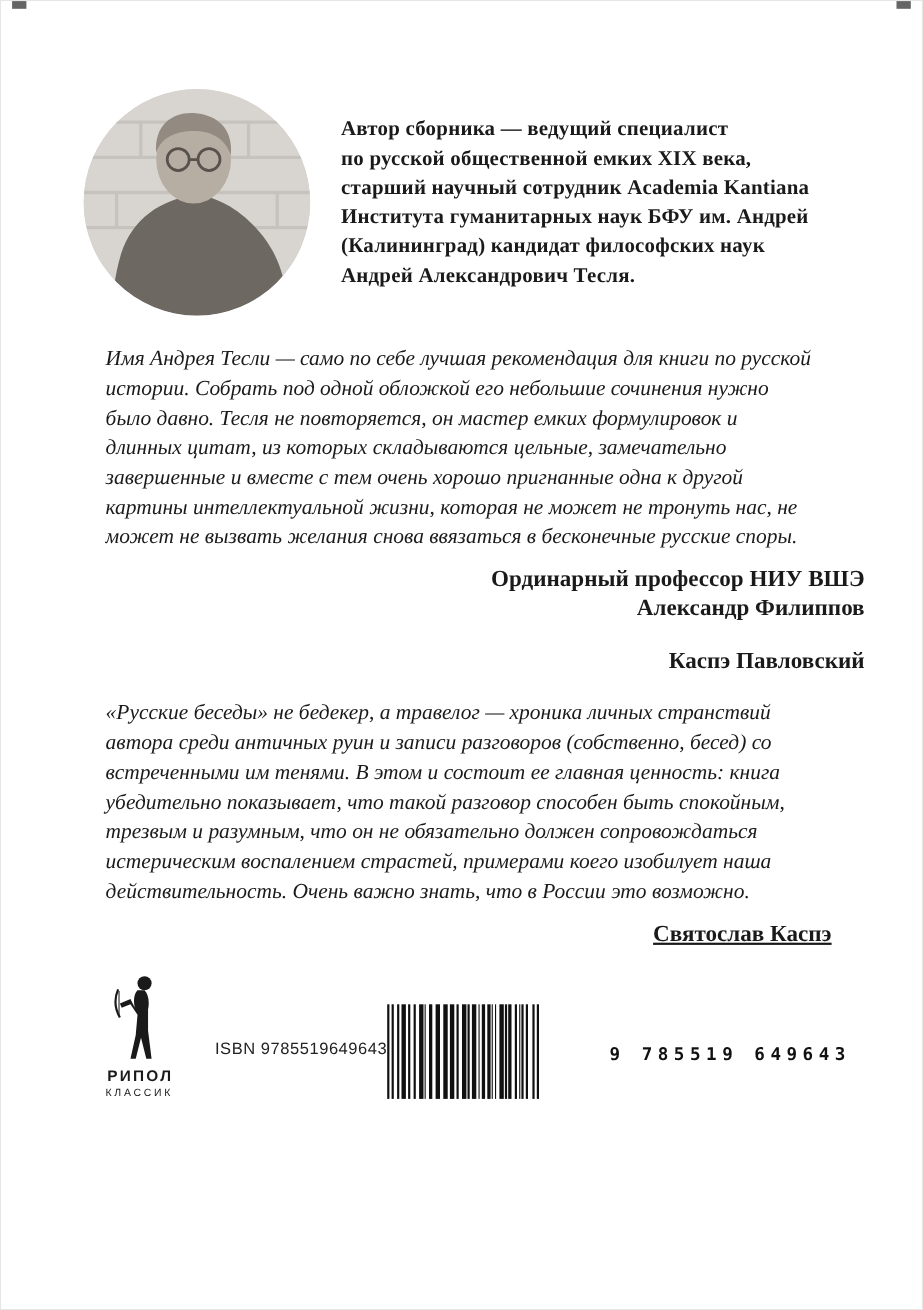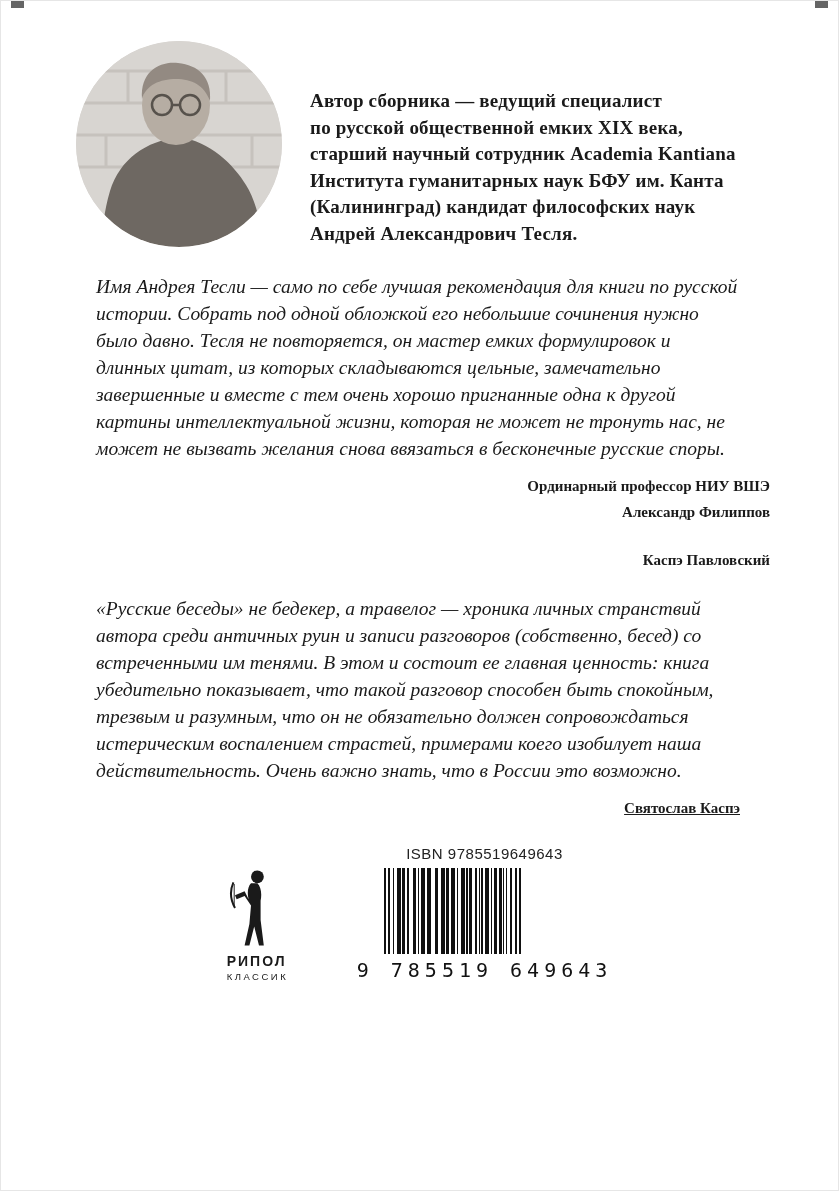--- a/index.html
+++ b/index.html
@@ -25,105 +25,104 @@
     background: #4a4a4a;
     opacity: .85;
   }
   .corner-mark.left  { left: 10px; }
   .corner-mark.right { right: 10px; }
 
   
   .author-row {
     display: flex;
     gap: 28px;
-    padding: 40px 58px 0 75px;
-    align-items: flex-end;
+    padding: 80px 58px 0 75px;
   }
   .photo {
     flex: none;
     width: 206px;
     height: 206px;
     border-radius: 50%;
     overflow: hidden;
     background: #d8d5d1;
   }
   .photo svg { display: block; width: 100%; height: 100%; }
   .bio {
     margin-top: 24px;
     font-weight: bold;
     font-size: 19px;
     line-height: 26.5px;
     letter-spacing: .2px;
     white-space: nowrap;
   }
 
   
-  .quotes { padding: 26px 56px 0 95px; }
+  .quotes { padding: 26px 40px 0 95px; }
   .quote p {
     font-style: italic;
     font-size: 19.5px;
     line-height: 27px;
     margin-bottom: 11px;
     max-width: 648px;
   }
   .attr {
     text-align: right;
     font-weight: bold;
-    font-size: 15px;
+    font-size: 21px;
     line-height: 26px;
     padding-right: 12px;
     margin-bottom: 22px;
   }
   .attr.wide { padding-right: 0; margin-right: -44px; }
   .attr.wide .attr-name { padding-right: 86px; text-decoration: underline; }
 
   
   .footer-row {
     display: flex;
     justify-content: center;
     align-items: flex-end;
     gap: 38px;
     margin-top: 24px;
   }
   .publisher {
     display: flex;
     flex-direction: column;
-    align-items: flex-start;
+    align-items: flex-end;
     width: 92px;
     font-family: "Liberation Sans", sans-serif;
   }
   .publisher svg { display: block; height: 80px; margin-bottom: 5px; }
   .pub-name { font-size: 14px; font-weight: bold; letter-spacing: 2px; }
   .pub-sub  { font-size: 9.5px; letter-spacing: 2.5px; margin-top: 2px; }
 
   .isbn-col {
     display: flex;
-    flex-direction: column;
     align-items: center;
     font-family: "Liberation Sans", sans-serif;
   }
   .isbn-label {
     font-size: 15px;
     letter-spacing: .5px;
     color: #222222;
     margin-bottom: 6px;
   }
   .barcode-bars {
     display: flex;
     align-items: stretch;
     width: 202px;
     height: 86px;
     background: #ffffff;
   }
   .barcode-number {
     font-family: "DejaVu Sans Mono", monospace;
-    font-size: 20px;
+    font-size: 16px;
     letter-spacing: 5px;
     margin-top: 4px;
     color: #111111;
+    font-weight: bold;
   }
 </style>
 </head>
 <body>
 
 <div class="page">
 
   <div class="corner-mark left"></div>
   <div class="corner-mark right"></div>
 
@@ -158,21 +157,21 @@
               <circle cx="114" cy="64" r="10"></circle>
               <path d="M96 64 h8"></path>
           </g>
         </g>
       </svg>
     </div>
     <div class="bio">
       <div>Автор сборника — ведущий специалист</div>
       <div>по русской общественной емких XIX века,</div>
       <div>старший научный сотрудник Academia Kantiana</div>
-      <div>Института гуманитарных наук БФУ им. Канта</div>
+      <div>Института гуманитарных наук БФУ им. Андрей</div>
       <div>(Калининград) кандидат философских наук</div>
       <div>Андрей Александрович Тесля.</div>
     </div>
   </header>
 
   <section class="quotes">
 
     <div class="quote">
       <p>Имя Андрея Тесли — само по себе лучшая рекомендация для книги по русской истории. Собрать под одной обложкой его небольшие сочинения нужно было давно. Тесля не повторяется, он мастер емких формулировок и длинных цитат, из которых складываются цельные, замечательно завершенные и вместе с тем очень хорошо пригнанные одна к другой картины интеллектуальной жизни, которая не может не тронуть нас, не может не вызвать желания снова ввязаться в бесконечные русские споры.</p>
       <div class="attr">

